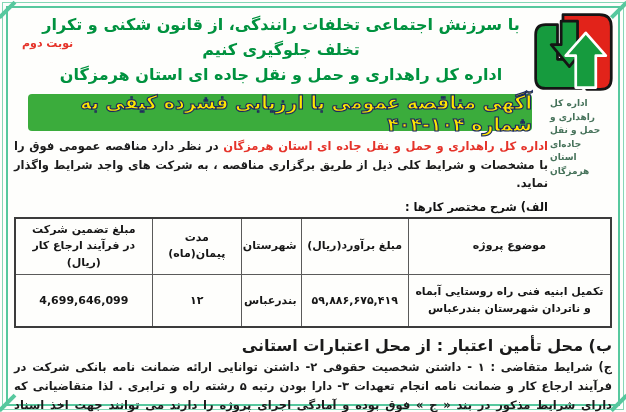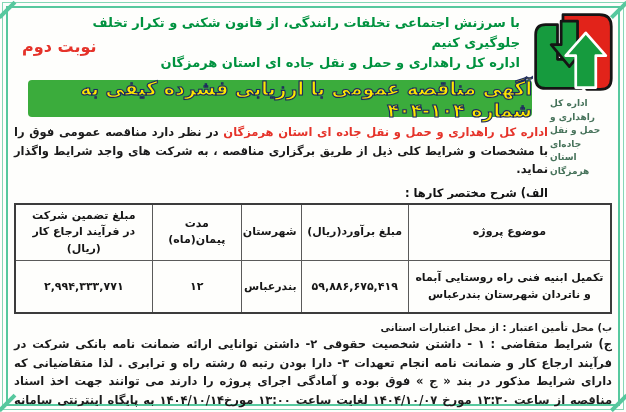--- a/index.html
+++ b/index.html
@@ -18,22 +18,22 @@
 
   .content { position:absolute; inset:10px 14px; }
 
   
   .masthead { position:relative; }
   .logo-box { position:absolute; top:0; right:-2px; width:82px; height:84px; }
   .logo-box svg { width:100%; height:100%; }
   .logo-caption { position:absolute; top:87px; right:-4px; width:66px; text-align:left;
     font-size:9px; font-weight:700; color:#46725a; line-height:1.5; }
   .head-center { padding:3px 92px 0 28px; text-align:center; }
-  .head-line { font-size:13px; font-weight:700; color:#00923f; line-height:1.55;text-align:right; }
-  .note { position:absolute; top:27px; left:8px; font-size:16px; font-weight:700; color:#e5332a; }
+  .head-line { font-size:16px; font-weight:700; color:#00923f; line-height:1.55; }
+  .note { position:absolute; top:27px; left:8px; font-size:11px; font-weight:700; color:#e5332a; }
   .banner { margin:7px 80px 0 14px; height:37px; background:#3bac3c; border-radius:4px;
     display:flex; align-items:center; justify-content:center;text-align:right; }
   .banner-title { font-size:19px; font-weight:700; color:#ffe600; letter-spacing:0;
     -webkit-text-stroke:1.1px #1b2a60; text-shadow:0 0 1px #1b2a60; }
 
   
   .main-col { margin-left:0; margin-right:64px; }
   .intro { margin-top:6px; font-size:11.5px; font-weight:700; color:#1b1b1b;
     line-height:1.6; text-align:justify; }
   .intro .lead { color:#e5332a; }
@@ -47,21 +47,21 @@
     font-weight:700; color:#161616; padding:3px 4px; }
   th { height:44px; font-size:11px; white-space:pre-line; line-height:1.5; }
   td { height:52px; font-size:11px; line-height:1.6; }
   col.c-project  { width:34%; }
   col.c-estimate { width:18%; }
   col.c-county   { width:10%; }
   col.c-duration { width:15%; }
   col.c-guarantee{ width:23%; }
 
   
-  .cond-b { margin-top:6px; font-size:10px; font-weight:700; color:#1b1b1b; line-height:1.55; }
+  .cond-b { margin-top:6px; font-size:16px; font-weight:700; color:#1b1b1b; line-height:1.55; }
   .cond-c { font-size:11.5px; font-weight:700; color:#1b1b1b; line-height:1.62; text-align:justify; }
 </style>
 </head>
 <body>
 
 <div class="page">
 
   <div class="frame-outer"></div>
   <div class="frame-inner"></div>
   <span class="corner tl"></span>
@@ -125,21 +125,21 @@
           <th>مبلغ تضمین شرکت
 در فرآیند ارجاع کار (ریال)</th>
         </tr>
       </thead>
       <tbody>
         <tr>
           <td>تکمیل ابنیه فنی راه روستایی آبماه و ناتردان شهرستان بندرعباس</td>
           <td>۵۹,۸۸۶,۶۷۵,۴۱۹</td>
           <td>بندرعباس</td>
           <td>۱۲</td>
-          <td>۲,۹۹۴,۳۳۳,۷۷۱</td>
+          <td>4,699,646,099</td>
         </tr>
       </tbody>
     </table>
 
     <p class="cond-b">ب) محل تأمین اعتبار : از محل اعتبارات استانی</p>
     <p class="cond-c">ج) شرایط متقاضی : ۱ - داشتن شخصیت حقوقی ۲- داشتن توانایی ارائه ضمانت نامه بانکی شرکت در فرآیند ارجاع کار و ضمانت نامه انجام تعهدات ۳- دارا بودن رتبه ۵ رشته راه و ترابری . لذا متقاضیانی که دارای شرایط مذکور در بند « ج » فوق بوده و آمادگی اجرای پروژه را دارند می توانند جهت اخذ اسناد مناقصه از ساعت ۱۳:۳۰ مورخ ۱۴۰۴/۱۰/۰۷ لغایت ساعت ۱۳:۰۰ مورخ۱۴۰۴/۱۰/۱۴ به پایگاه اینترنتی سامانه تدارکات الترونیکی دولت به آدرس www.setadiran.ir مراجعه نمایند، آخرین مهلت تحویل اسناد مناقصه، ساعت ۱۳:۰۰ مورخ ۱۴۰۴/۱۰/۲۸ و بازگشایی پاکات ساعت ۰۸:۰۰ مورخ ۱۴۰۴/۱۰/۲۹ خواهد بود. جهت کسب اطلاعات بیشتر به آدرس اینترنتی www.iets.mporg.ir مراجعه نمایید.</p>
 
   </div>
 </div>
 

